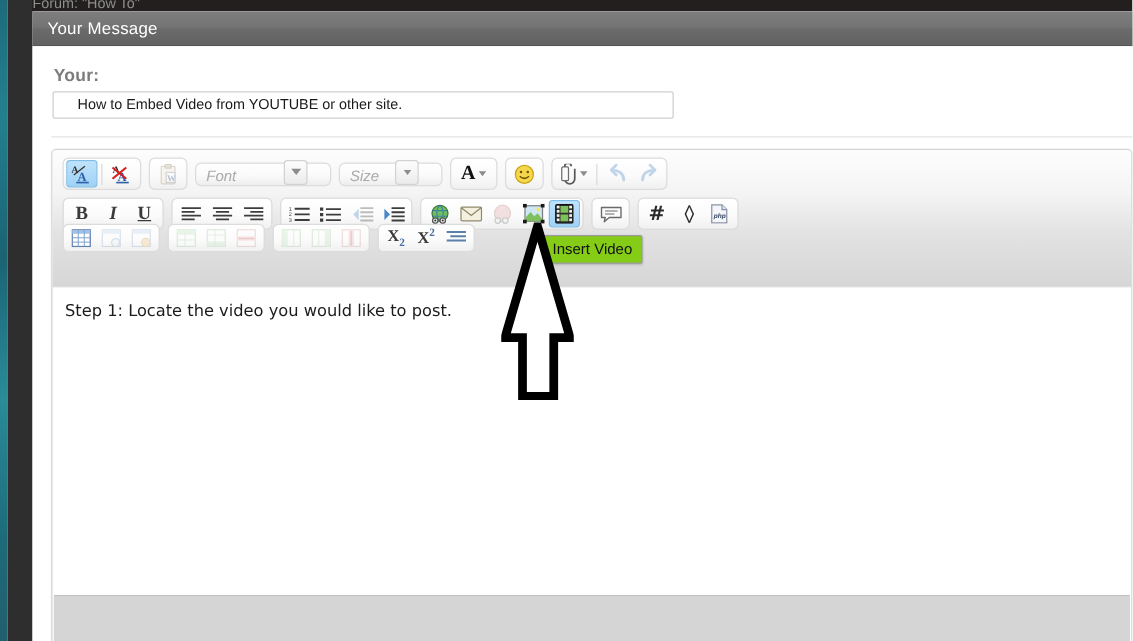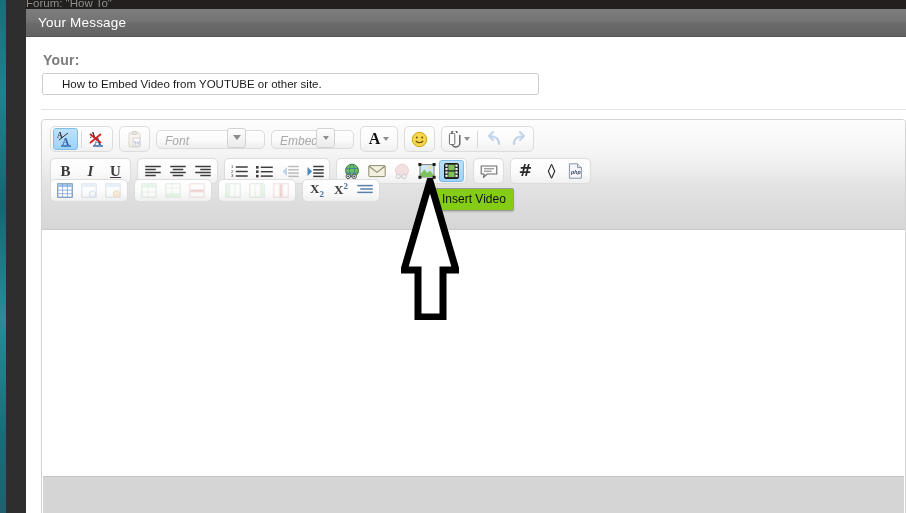--- a/index.html
+++ b/index.html
@@ -356,21 +356,21 @@
             </div>
 
             <div class="combo font">
               <span class="ctext">Font</span>
               <span class="carrow">
                   <i class="caret"></i>
                 </span>
             </div>
 
             <div class="combo size">
-              <span class="ctext">Embed</span>
+              <span class="ctext">Size</span>
               <span class="carrow">
                   <i class="caret sm"></i>
                 </span>
             </div>
 
             <div class="tgroup">
               <div class="tbtn" style="width:32px;">
                 <span class="bold-g" style="font-size:16px;color:#111;">A</span>
                 <i class="caret sm" style="margin-left:3px;"></i>
               </div>
@@ -690,20 +690,21 @@
                     <line x1="1" y1="8.4" x2="15" y2="8.4"></line>
                   </g>
                 </svg>
               </div>
             </div>
           </div>
 
         </div>
 
         <div class="edit-area">
+          <p>Step 1: Locate the video you would like to post.</p>
         </div>
 
         <div class="status-bar"></div>
 
       </div>
 
     </div>
   </div>
 
   <div class="tooltip">Insert Video</div>

